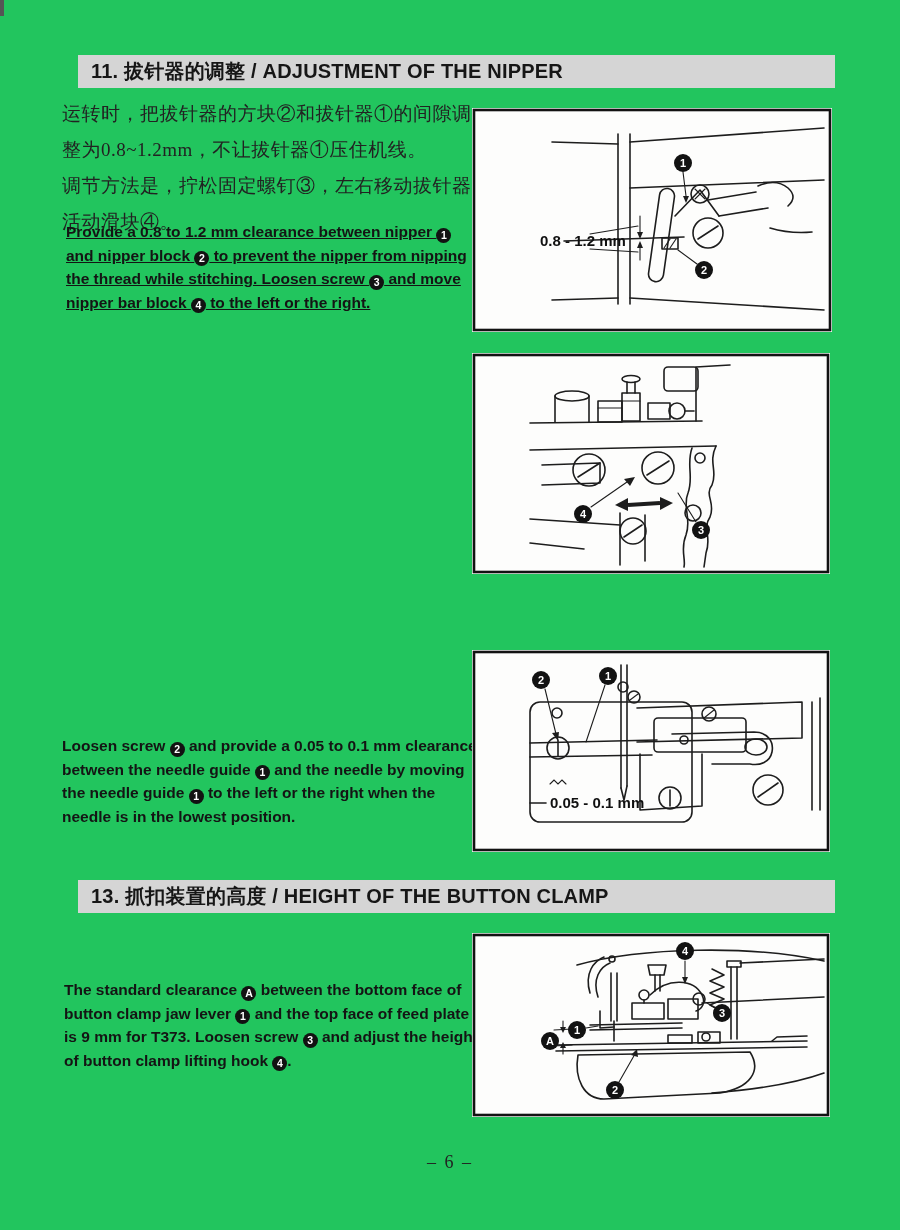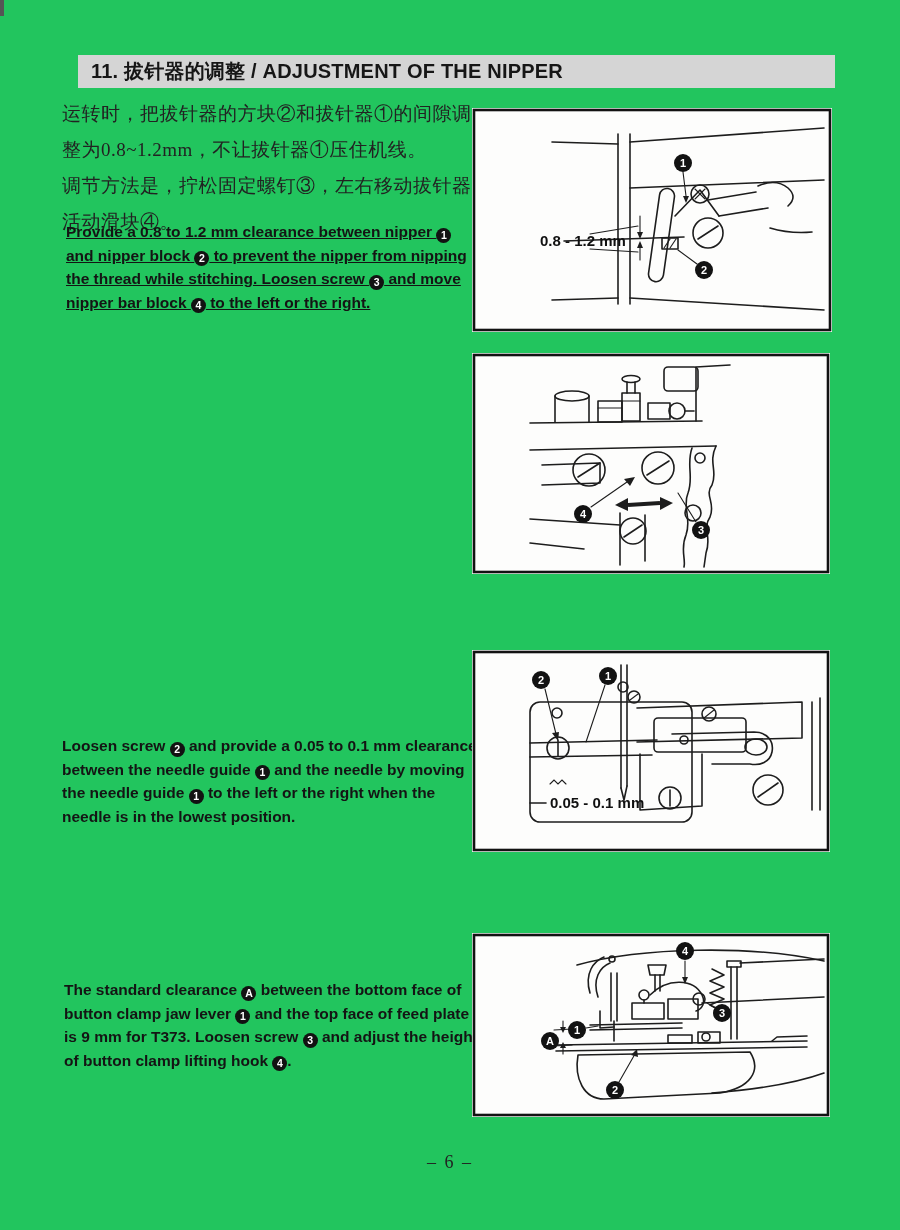--- a/index.html
+++ b/index.html
@@ -212,20 +212,21 @@
       <text class="mkt" x="69" y="34">2</text>
       <line class="lnt" x1="73" y1="39" x2="84" y2="84"></line>
       <polygon class="ah" points="80,83 87,82 86,91"></polygon>
 
       <circle class="mkc" cx="136" cy="26" r="9"></circle>
       <text class="mkt" x="136" y="30">1</text>
       <line class="lnt" x1="133" y1="35" x2="114" y2="92"></line>
     </svg>
   </div>
 
+  <div class="sec-header" style="top:880px;">13. 抓扣装置的高度 / HEIGHT OF THE BUTTON CLAMP</div>
 
 
   <div class="en" style="left:64px; top:978px; width:426px;">The standard clearance <span class="mk">A</span> between the bottom face of button clamp jaw lever <span class="mk">1</span> and the top face of feed plate <span class="mk">2</span> is 9 mm for T373. Loosen screw <span class="mk">3</span> and adjust the height of button clamp lifting hook <span class="mk">4</span>.</div>
 
   <div class="fig" style="left:472px; top:933px;">
     <svg width="358" height="184" viewBox="0 0 358 184">
       <rect class="bd" x="2" y="2" width="354" height="180"></rect>
 
       <path class="ln" d="M105,32 C170,14 280,12 352,28"></path>
       <path class="ln" d="M118,60 C112,40 122,28 132,24"></path>

